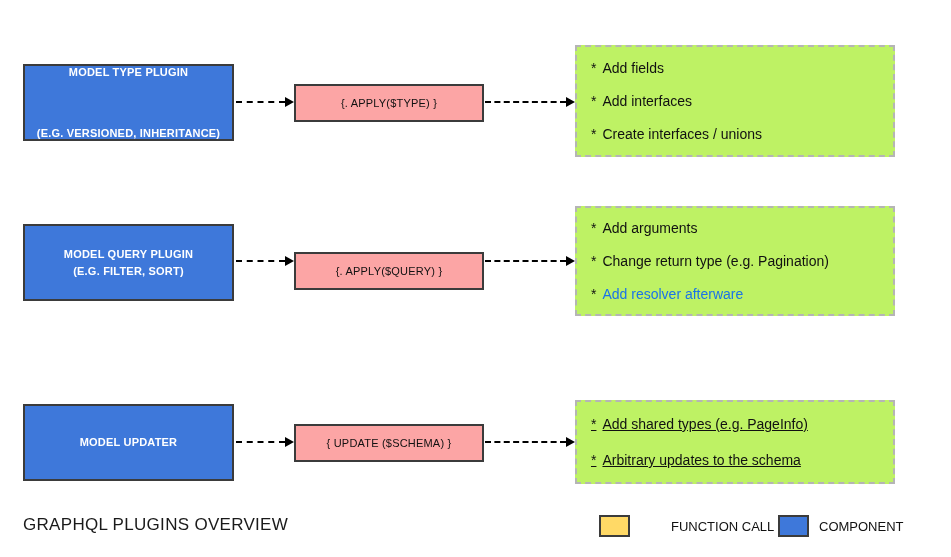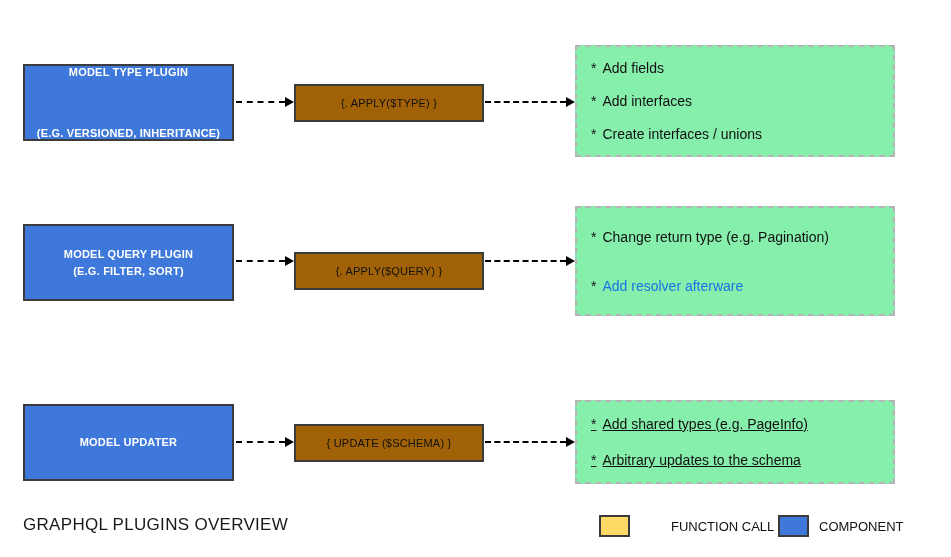--- a/index.html
+++ b/index.html
@@ -16,30 +16,30 @@
     background: #3e78da; border: 2px solid #3b3b3b;
     color: #ffffff; font-weight: bold; font-size: 11px; letter-spacing: 0.2px;
     display: flex; flex-direction: column; align-items: center; justify-content: center;
     text-align: center; line-height: 1.5;
   }
   .r1c { top: 64px; gap: 45px; } .r2c { top: 224px; } .r3c { top: 404px; }
 
   
   .fncall {
     position: absolute; left: 294px; width: 190px; height: 38px;
-    background: #a16207; border: 2px solid #3b3b3b;
+    background: #fca5a5; border: 2px solid #3b3b3b;
     color: #111111; font-size: 11px; letter-spacing: 0.2px;
     display: flex; align-items: center; justify-content: center; text-align: center;
   }
   .r1f { top: 84px; } .r2f { top: 252px; } .r3f { top: 424px; }
 
   
   .panel {
     position: absolute; left: 575px; width: 320px;
-    background: #86efac; border: 2px dashed #b5b5b5;
+    background: #bef264; border: 2px dashed #b5b5b5;
     display: flex; flex-direction: column; justify-content: space-around;
     padding: 4px 0 4px 14px; font-size: 14px; color: #111111;
   }
   .r1p { top: 45px;  height: 112px; }
   .r2p { top: 206px; height: 110px; }
   .r3p { top: 400px; height: 84px; text-decoration: underline;  }
   .bullet { white-space: nowrap; }
   .bullet .tx { margin-left: 6px; }
   .bullet .tx.link { color: #1a73e8; }
 
@@ -101,20 +101,21 @@
   <div class="arrow a-short a2">
       <i class="dash"></i>
       <i class="head"></i>
     </div>
   <div class="fncall r2f">{. APPLY($QUERY) }</div>
   <div class="arrow a-long a2">
       <i class="dash"></i>
       <i class="head"></i>
     </div>
   <div class="panel r2p">
+    <div class="bullet"><span class="mk">*</span><span class="tx">Add arguments</span></div>
     <div class="bullet"><span class="mk">*</span><span class="tx">Change return type (e.g. Pagination)</span></div>
     <div class="bullet"><span class="mk">*</span><span class="tx link">Add resolver afterware</span></div>
   </div>
 
   <div class="component r3c">
     <div>MODEL UPDATER</div>
   </div>
   <div class="arrow a-short a3">
       <i class="dash"></i>
       <i class="head"></i>

